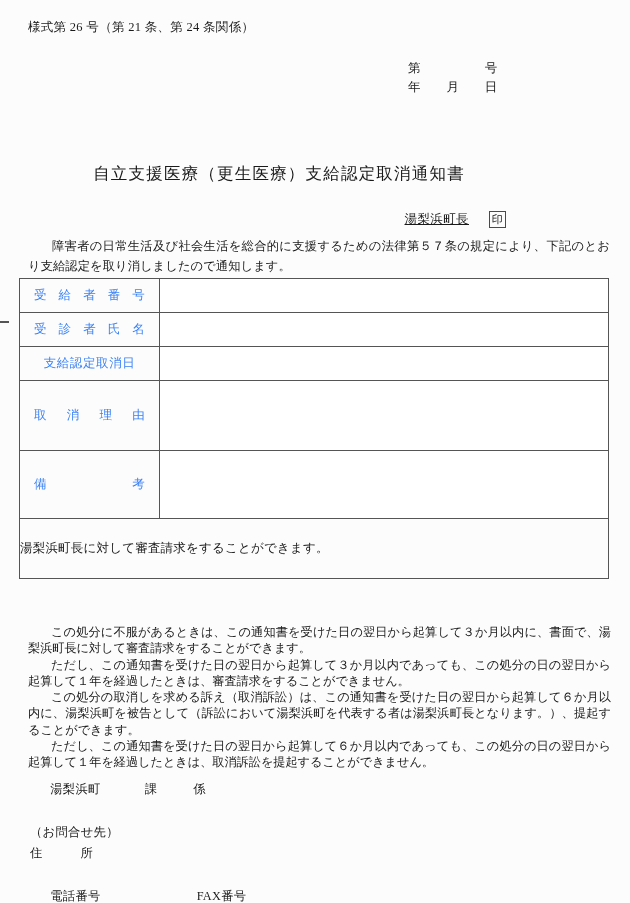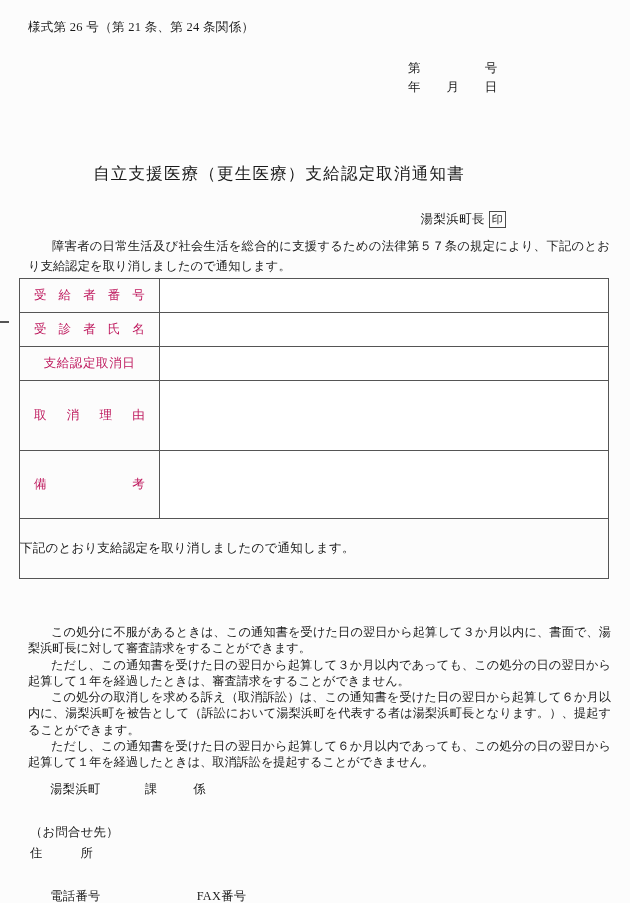--- a/index.html
+++ b/index.html
@@ -72,21 +72,21 @@
   .issuer-row {
     position: absolute;
     right: 52px;
     top: 211px;
     display: flex;
     align-items: center;
     font-size: 12.5px;
     letter-spacing: 0.4px;
     white-space: nowrap;
   }
-  .issuer-name { margin-right: 4px; }
+  .issuer-name { margin-right: 20px; text-decoration: underline; }
   .seal-box {
     display: inline-flex;
     align-items: center;
     justify-content: center;
     width: 17px;
     height: 17px;
     border: 1px solid #4a4a4a;
     font-size: 11px;
     line-height: 1;
     box-sizing: border-box;
@@ -116,21 +116,21 @@
     font-size: 12.5px;
   }
   .form-table td {
     border: 1px solid #555555;
     padding: 0;
     vertical-align: middle;
   }
   .label-cell {
     width: 139px;
     text-align: center;
-    color: #be185d;
+    color: #3b82f6;
   }
   .label-inner {
     display: block;
     padding: 0 14px;
     text-align: justify;
     text-align-last: justify;
     letter-spacing: 0.2px;
   }
   .label-inner.tight {
     text-align-last: center;
@@ -235,21 +235,21 @@
         </td>
         <td class="value-cell row-h70"></td>
       </tr>
       <tr>
         <td class="label-cell row-h67">
           <span class="label-inner">備考</span>
         </td>
         <td class="value-cell row-h67"></td>
       </tr>
       <tr>
-        <td class="note-row-cell" colspan="2">下記のとおり支給認定を取り消しましたので通知します。</td>
+        <td class="note-row-cell" colspan="2">湯梨浜町長に対して審査請求をすることができます。</td>
       </tr>
     </tbody>
   </table>
 
   <div class="notice">
     <p>この処分に不服があるときは、この通知書を受けた日の翌日から起算して３か月以内に、書面で、湯梨浜町長に対して審査請求をすることができます。</p>
     <p>ただし、この通知書を受けた日の翌日から起算して３か月以内であっても、この処分の日の翌日から起算して１年を経過したときは、審査請求をすることができません。</p>
     <p>この処分の取消しを求める訴え（取消訴訟）は、この通知書を受けた日の翌日から起算して６か月以内に、湯梨浜町を被告として（訴訟において湯梨浜町を代表する者は湯梨浜町長となります。）、提起することができます。</p>
     <p>ただし、この通知書を受けた日の翌日から起算して６か月以内であっても、この処分の日の翌日から起算して１年を経過したときは、取消訴訟を提起することができません。</p>
   </div>

